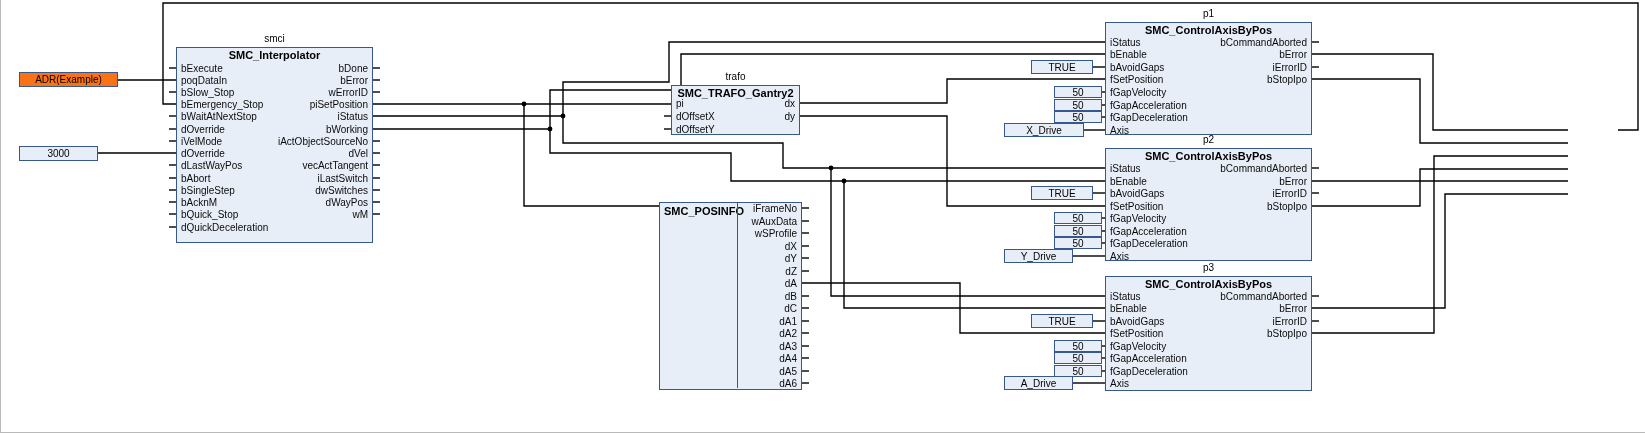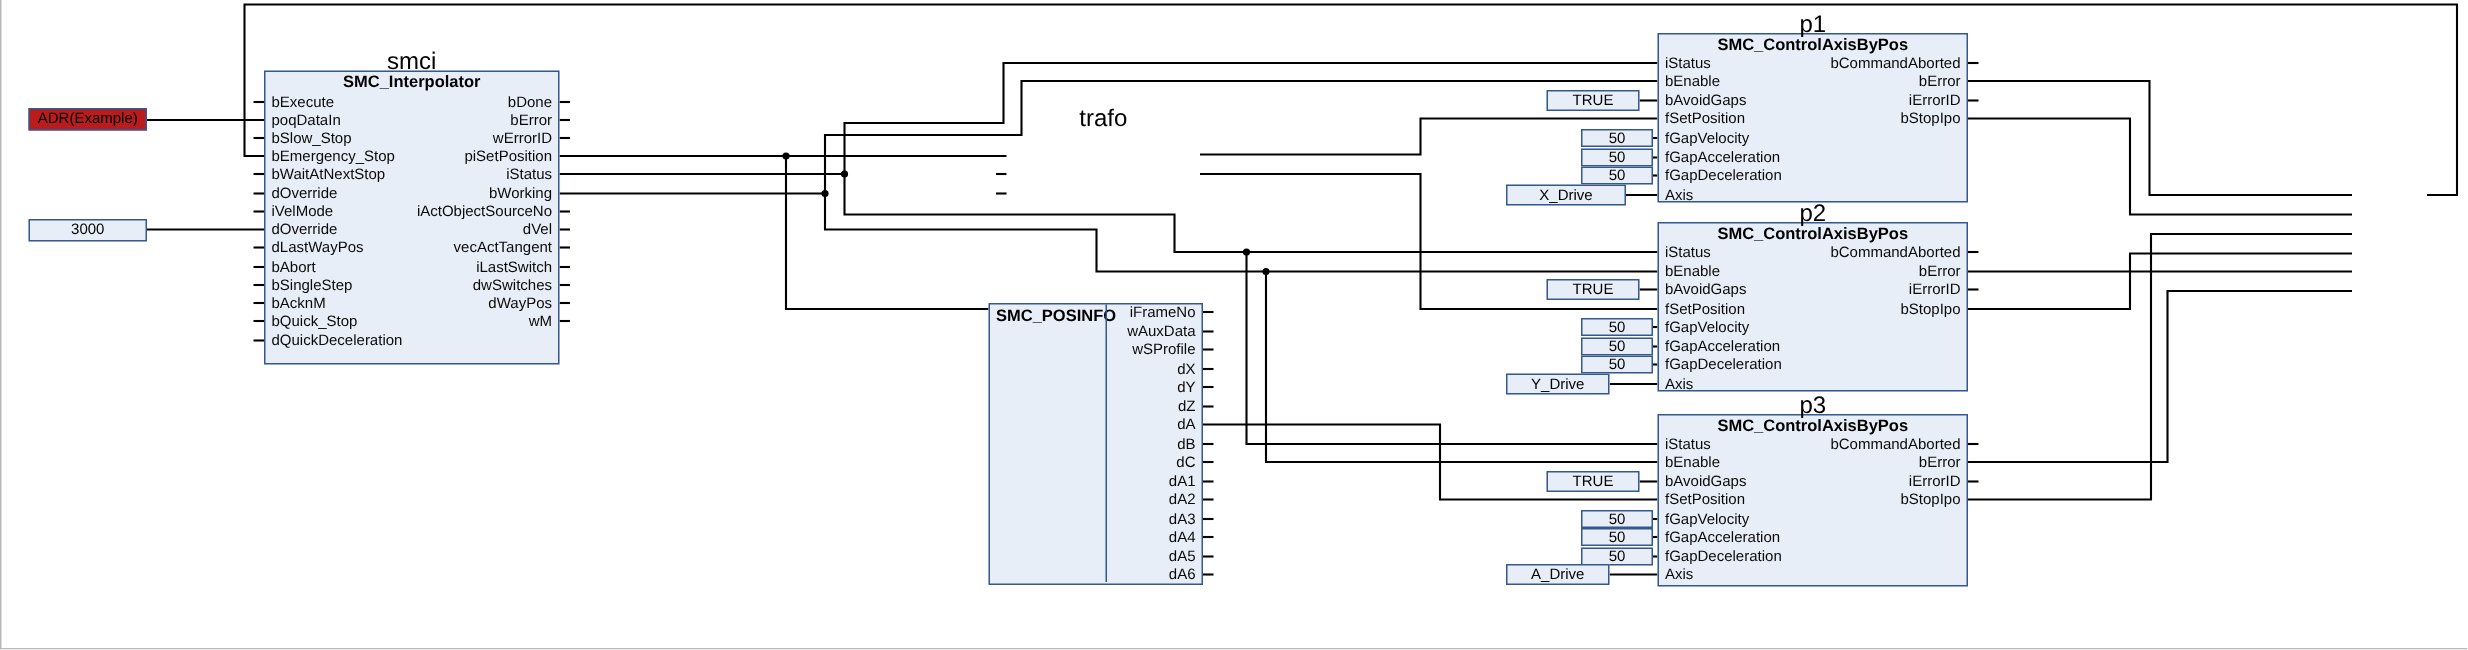--- a/index.html
+++ b/index.html
@@ -4,21 +4,21 @@
 <style>
   html,body{margin:0;padding:0;background:#ffffff;}
   #canvas{
     position:relative;width:1645px;height:433px;background:#ffffff;
     font-family:"Liberation Sans","DejaVu Sans",sans-serif;
     border-left:1px solid #b9b9b9;border-bottom:1px solid #b9b9b9;
     box-sizing:border-box;overflow:hidden;
   }
   #wires{position:absolute;left:0;top:0;z-index:1;}
   .fb{position:absolute;background:#E8EEF8;border:1.4px solid #35598E;box-sizing:border-box;z-index:2;}
-  .fb-instance{position:absolute;text-align:center;font-size:16px;color:#000;z-index:2;white-space:nowrap;}
+  .fb-instance{position:absolute;text-align:center;font-size:10px;color:#000;z-index:2;white-space:nowrap;}
   .fb-title{position:absolute;left:0;right:0;top:1px;text-align:center;font-weight:bold;font-size:11px;color:#000;white-space:nowrap;}
   .pin{position:absolute;font-size:10px;height:12px;line-height:12px;color:#0a0a0a;white-space:nowrap;}
   .pin.in{left:4px;}
   .pin.out{right:4px;text-align:right;}
   .vbox{position:absolute;background:#E8EEF8;border:1px solid #35598E;box-sizing:border-box;
         font-size:10px;color:#000;z-index:2;display:flex;align-items:center;justify-content:center;white-space:nowrap;}
   .struct-title{position:absolute;font-weight:bold;font-size:11px;color:#000;white-space:nowrap;}
   .struct-divider{position:absolute;width:0;border-left:1.2px solid #35598E;}
 </style>
 </head>
@@ -134,20 +134,28 @@
       <div class="pin out" style="top: 76px;">bWorking</div>
       <div class="pin out" style="top: 88px;">iActObjectSourceNo</div>
       <div class="pin out" style="top: 100px;">dVel</div>
       <div class="pin out" style="top: 112px;">vecActTangent</div>
       <div class="pin out" style="top: 125px;">iLastSwitch</div>
       <div class="pin out" style="top: 137px;">dwSwitches</div>
       <div class="pin out" style="top: 149px;">dWayPos</div>
       <div class="pin out" style="top: 161px;">wM</div>
     </div>
     <div class="fb-instance" style="left: 175px; top: 33px; width: 197px;">smci</div>
+    <div class="fb" style="left: 670px; top: 85px; width: 129px; height: 50px; background: rgb(232, 238, 248); border-color: rgb(53, 89, 142);">
+      <div class="fb-title">SMC_TRAFO_Gantry2</div>
+      <div class="pin in" style="top: 12px;">pi</div>
+      <div class="pin in" style="top: 25px;">dOffsetX</div>
+      <div class="pin in" style="top: 38px;">dOffsetY</div>
+      <div class="pin out" style="top: 12px;">dx</div>
+      <div class="pin out" style="top: 25px;">dy</div>
+    </div>
     <div class="fb-instance" style="left: 670px; top: 71px; width: 129px;">trafo</div>
     <div class="fb" style="left: 658px; top: 202px; width: 143px; height: 188px; background: rgb(232, 238, 248); border-color: rgb(53, 89, 142);">
       <div class="struct-title" style="left: 4px; top: 2px;">SMC_POSINFO</div>
       <div class="struct-divider" style="left: 77px; top: 0px; height: 185px;"></div>
       <div class="pin out" style="top: 0px;">iFrameNo</div>
       <div class="pin out" style="top: 13px;">wAuxData</div>
       <div class="pin out" style="top: 25px;">wSProfile</div>
       <div class="pin out" style="top: 38px;">dX</div>
       <div class="pin out" style="top: 50px;">dY</div>
       <div class="pin out" style="top: 63px;">dZ</div>
@@ -202,21 +210,21 @@
       <div class="pin in" style="top: 64px;">fGapVelocity</div>
       <div class="pin in" style="top: 76px;">fGapAcceleration</div>
       <div class="pin in" style="top: 89px;">fGapDeceleration</div>
       <div class="pin in" style="top: 101px;">Axis</div>
       <div class="pin out" style="top: 14px;">bCommandAborted</div>
       <div class="pin out" style="top: 26px;">bError</div>
       <div class="pin out" style="top: 39px;">iErrorID</div>
       <div class="pin out" style="top: 51px;">bStopIpo</div>
     </div>
     <div class="fb-instance" style="left: 1104px; top: 262px; width: 207px;">p3</div>
-    <div class="vbox" style="left: 18px; top: 72px; width: 79px; height: 15px; background: #b91c1c; border-color: rgb(53, 89, 142); text-align: right;">ADR(Example)</div>
+    <div class="vbox" style="left: 18px; top: 72px; width: 99px; height: 15px; background: #f97316; border-color: rgb(53, 89, 142); text-align: right;">ADR(Example)</div>
     <div class="vbox" style="left: 18px; top: 146px; width: 79px; height: 15px; background: rgb(232, 238, 248); border-color: rgb(53, 89, 142);">3000</div>
     <div class="vbox" style="left: 1030px; top: 60px; width: 62px; height: 14px; background: rgb(232, 238, 248); border-color: rgb(53, 89, 142);">TRUE</div>
     <div class="vbox" style="left: 1053px; top: 86px; width: 48px; height: 12px; background: rgb(232, 238, 248); border-color: rgb(53, 89, 142);">50</div>
     <div class="vbox" style="left: 1053px; top: 99px; width: 48px; height: 12px; background: rgb(232, 238, 248); border-color: rgb(53, 89, 142);">50</div>
     <div class="vbox" style="left: 1053px; top: 111px; width: 48px; height: 12px; background: rgb(232, 238, 248); border-color: rgb(53, 89, 142);">50</div>
     <div class="vbox" style="left: 1003px; top: 123px; width: 80px; height: 14px; background: rgb(232, 238, 248); border-color: rgb(53, 89, 142);">X_Drive</div>
     <div class="vbox" style="left: 1030px; top: 186px; width: 62px; height: 14px; background: rgb(232, 238, 248); border-color: rgb(53, 89, 142);">TRUE</div>
     <div class="vbox" style="left: 1053px; top: 212px; width: 48px; height: 12px; background: rgb(232, 238, 248); border-color: rgb(53, 89, 142);">50</div>
     <div class="vbox" style="left: 1053px; top: 225px; width: 48px; height: 12px; background: rgb(232, 238, 248); border-color: rgb(53, 89, 142);">50</div>
     <div class="vbox" style="left: 1053px; top: 237px; width: 48px; height: 12px; background: rgb(232, 238, 248); border-color: rgb(53, 89, 142);">50</div>

